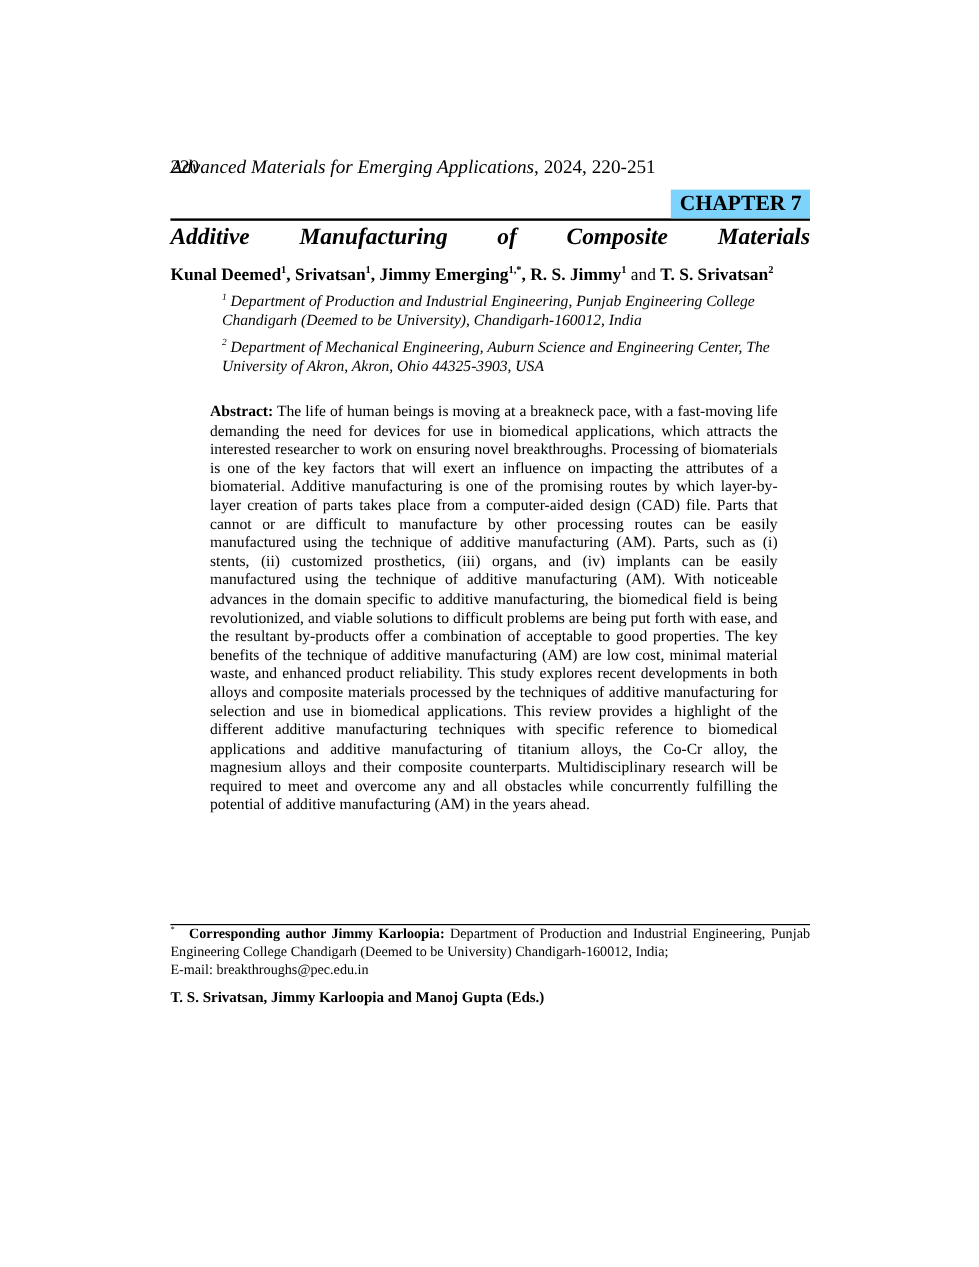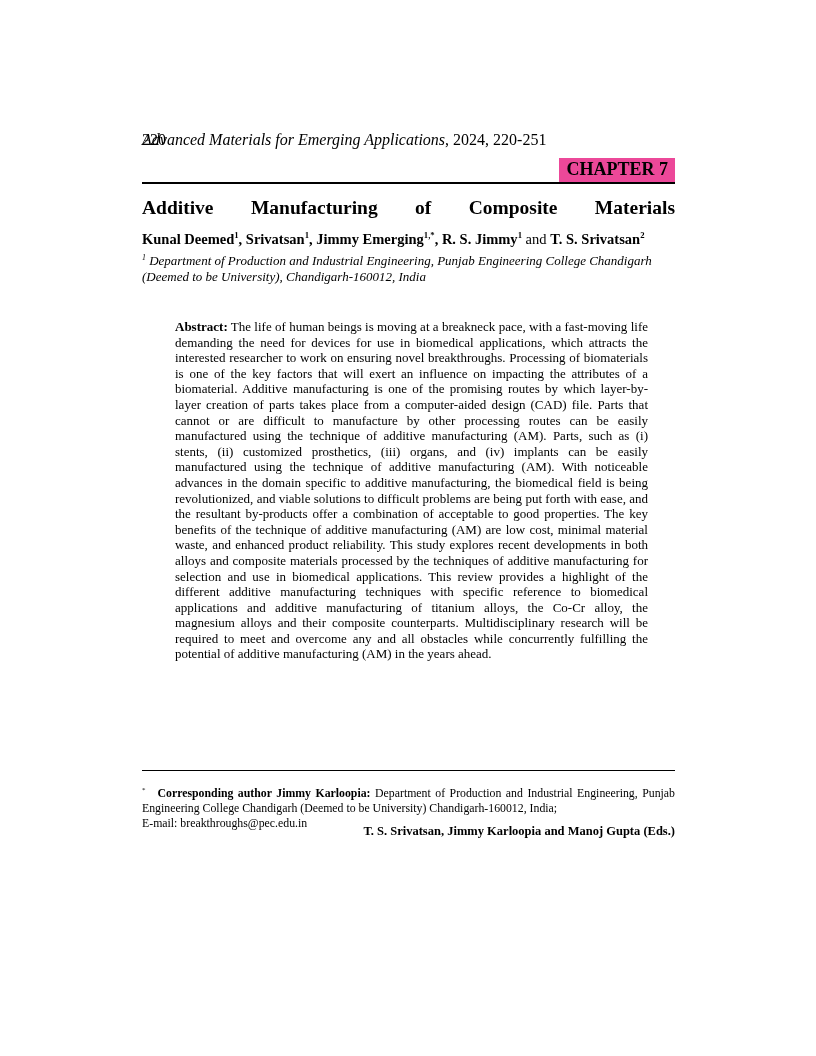--- a/index.html
+++ b/index.html
@@ -18,70 +18,71 @@
   .running { text-align: left; }
   .running .book { font-style: italic; }
   
   .chapter-row { margin-top: 11px; border-bottom: 2px solid #000; text-align: right; line-height: 0; }
   .chapter-badge {
     display: inline-block; background: #d9d9d9;
     font-weight: bold; font-size: 18px; line-height: 23px;
     padding: 0 7px 1px 7px; vertical-align: bottom;
   }
   
-  .title { margin-top: 10px; font-size: 19.5px; font-weight: bold; line-height: 28px; }
+  .title { margin-top: 0; font-size: 19.5px; font-weight: bold; line-height: 28px; font-style: italic; }
   .title .l1 { text-align: justify; text-align-last: justify; }
   
   .authors { margin-top: 7px; font-size: 14.5px; font-weight: bold; line-height: 21px; text-align: justify; }
   .authors .joiner-and { font-weight: normal; }
   sup { font-size: 60%; vertical-align: super; line-height: 0; }
   
-  .affil { margin-top: 3px; font-size: 13px; font-style: italic; line-height: 16px; }
+  .affil { margin-top: 3px; font-size: 13px; font-style: italic; line-height: 16px; margin-left: 43px; }
   .affil + .affil { margin-top: 6px; }
   
   .abstract {
-    margin: 34px 27px 0 33px;
+    margin: 22px 27px 0 33px;
     font-size: 13px; line-height: 15.6px; text-align: justify;
   }
   .abstract b { font-weight: bold; }
   
   .footnote {
     position: absolute; left: 142px; top: 770px; width: 533px;
-    border-top: 1.5px solid #000; padding-top: 15px;
+    border-top: 1.5px solid #000; padding-top: 0;
     font-size: 11.8px; line-height: 15px; text-align: justify;
   }
   .fn-marker { margin-right: 12px; }
   
   .footer {
     position: absolute; left: 142px; top: 824px; width: 533px;
-    text-align: right; font-weight: bold; font-size: 12.5px; line-height: 15px;
+    text-align: left; font-weight: bold; font-size: 12.5px; line-height: 15px;
   }
 </style>
 </head>
 <body>
 
 <div class="content">
 
   <div class="header">
     <span class="page-num">220</span>
     <div class="running"><span class="book">Advanced Materials for Emerging Applications</span><span>, 2024, 220-251</span></div>
   </div>
 
   <div class="chapter-row">
-    <span class="chapter-badge" style="background: #ec4899;">CHAPTER 7</span>
+    <span class="chapter-badge" style="background: #7dd3fc;">CHAPTER 7</span>
   </div>
 
   <div class="title">
     <div class="l1">Additive Manufacturing of Composite Materials</div>
   </div>
 
   <div class="authors"><span>Kunal Deemed</span><sup>1</sup><span>, </span><span>Srivatsan</span><sup>1</sup><span>, </span><span>Jimmy Emerging</span><sup>1,*</sup><span>, </span><span>R. S. Jimmy</span><sup>1</sup><span class="joiner-and"> and </span><span>T. S. Srivatsan</span><sup>2</sup></div>
 
   <div class="affil"><sup>1</sup> <span>Department of Production and Industrial Engineering, Punjab Engineering College Chandigarh (Deemed to be University), Chandigarh-160012, India</span></div>
 
+  <div class="affil"><sup>2</sup> <span>Department of Mechanical Engineering, Auburn Science and Engineering Center, The University of Akron, Akron, Ohio 44325-3903, USA</span></div>
 
   <p class="abstract"><b>Abstract:</b> <span>The life of human beings is moving at a breakneck pace, with a fast-moving life demanding the need for devices for use in biomedical applications, which attracts the interested researcher to work on ensuring novel breakthroughs. Processing of biomaterials is one of the key factors that will exert an influence on impacting the attributes of a biomaterial. Additive manufacturing is one of the promising routes by which layer-by-layer creation of parts takes place from a computer-aided design (CAD) file. Parts that cannot or are difficult to manufacture by other processing routes can be easily manufactured using the technique of additive manufacturing (AM). Parts, such as (i) stents, (ii) customized prosthetics, (iii) organs, and (iv) implants can be easily manufactured using the technique of additive manufacturing (AM). With noticeable advances in the domain specific to additive manufacturing, the biomedical field is being revolutionized, and viable solutions to difficult problems are being put forth with ease, and the resultant by-products offer a combination of acceptable to good properties. The key benefits of the technique of additive manufacturing (AM) are low cost, minimal material waste, and enhanced product reliability. This study explores recent developments in both alloys and composite materials processed by the techniques of additive manufacturing for selection and use in biomedical applications. This review provides a highlight of the different additive manufacturing techniques with specific reference to biomedical applications and additive manufacturing of titanium alloys, the Co-Cr alloy, the magnesium alloys and their composite counterparts. Multidisciplinary research will be required to meet and overcome any and all obstacles while concurrently fulfilling the potential of additive manufacturing (AM) in the years ahead.</span></p>
 
 </div>
 
 <div class="footnote"><sup class="fn-marker">*</sup><b>Corresponding author Jimmy Karloopia:</b> <span>Department of Production and Industrial Engineering, Punjab Engineering College Chandigarh (Deemed to be University) Chandigarh-160012, India;</span><br><span>E-mail: breakthroughs@pec.edu.in</span></div>
 
 <div class="footer">
   <div>T. S. Srivatsan, Jimmy Karloopia and Manoj Gupta (Eds.)</div>
 </div>

